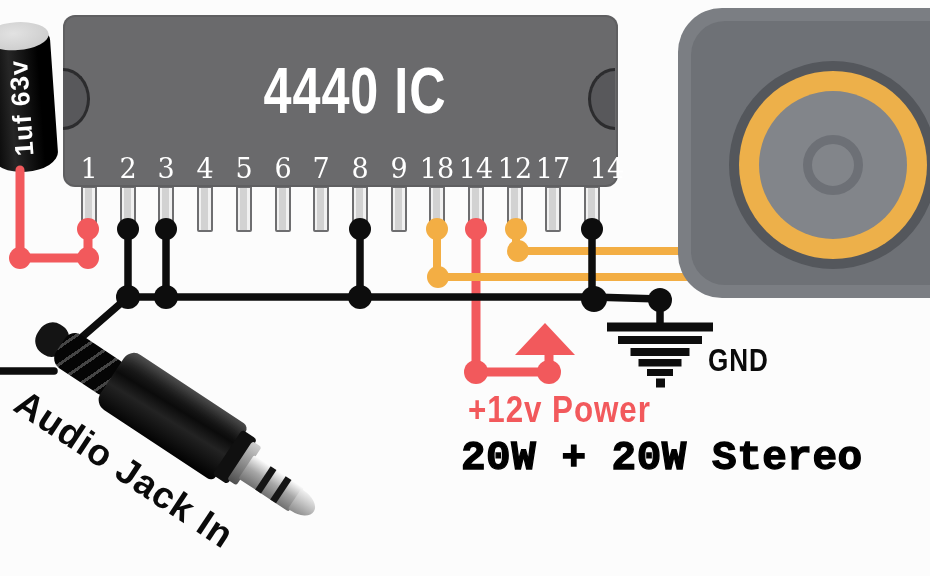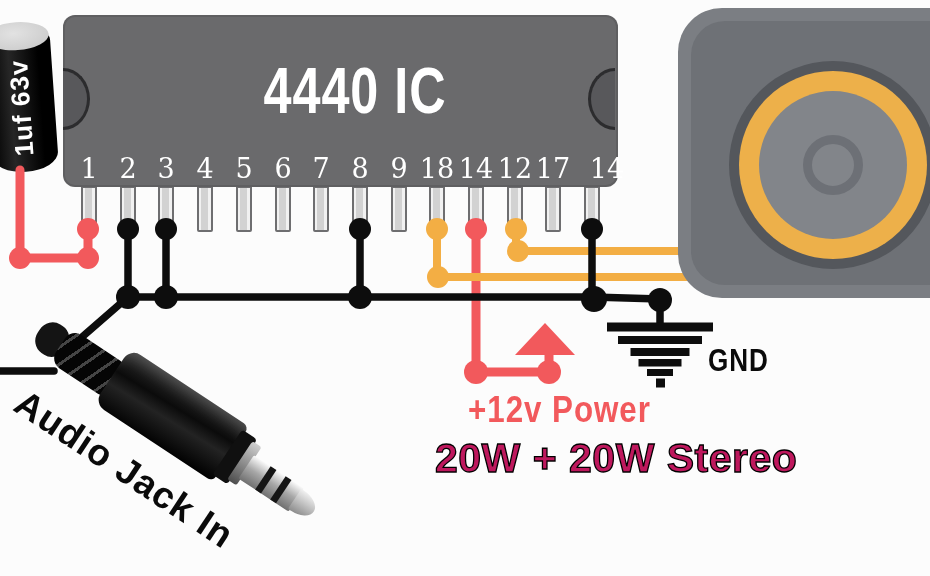--- a/index.html
+++ b/index.html
@@ -44,21 +44,21 @@
   .spk{position:absolute;left:678px;top:8px;width:262px;height:290px;background:#7b7e83;border-radius:44px 0 0 44px;z-index:9;}
   .spk-inner{position:absolute;left:13px;top:13px;width:249px;height:264px;background:#6e7176;border-radius:34px 0 0 34px;}
   .spk-dark{position:absolute;left:38px;top:40px;width:208px;height:208px;border-radius:50%;background:#54575c;}
   .spk-yellow{position:absolute;left:48px;top:50px;width:188px;height:188px;border-radius:50%;background:var(--accent-yellow);}
   .spk-cone{position:absolute;left:68px;top:70px;width:148px;height:148px;border-radius:50%;background:#82858a;}
   .spk-center{position:absolute;left:112px;top:114px;width:60px;height:60px;border-radius:50%;border:9px solid #6d7076;}
 
   
   .power-label{position:absolute;left:468px;top:388px;color:var(--wire-red);font-weight:800;font-size:33px;letter-spacing:1px;transform:scale(0.95,1.12);transform-origin:left top;z-index:8;white-space:nowrap;}
   .gnd-label{position:absolute;left:708px;top:342px;color:#0a0a0a;font-weight:800;font-size:29px;letter-spacing:1px;transform:scale(0.9,1.1);transform-origin:left top;z-index:8;}
-  .title{position:absolute;left:435px;top:433px;z-index:8;font-family:Liberation Sans, sans-serif;font-weight:bold;color:#be185d;font-size:41px;line-height:50px;-webkit-text-stroke:1.3px #000;letter-spacing:0.5px;white-space:nowrap;}
+  .title{position:absolute;left:461px;top:433px;z-index:8;font-family:Liberation Mono, monospace;font-weight:bold;color:#000000;font-size:41px;line-height:50px;-webkit-text-stroke:1.3px #000;letter-spacing:0.5px;white-space:nowrap;}
 </style>
 </head>
 <body>
 
 <div id="canvas">
 
   <div class="cap">
     <div class="cap-body"></div>
     <div class="cap-top"></div>
     <div class="cap-label">1uf 63v</div>

